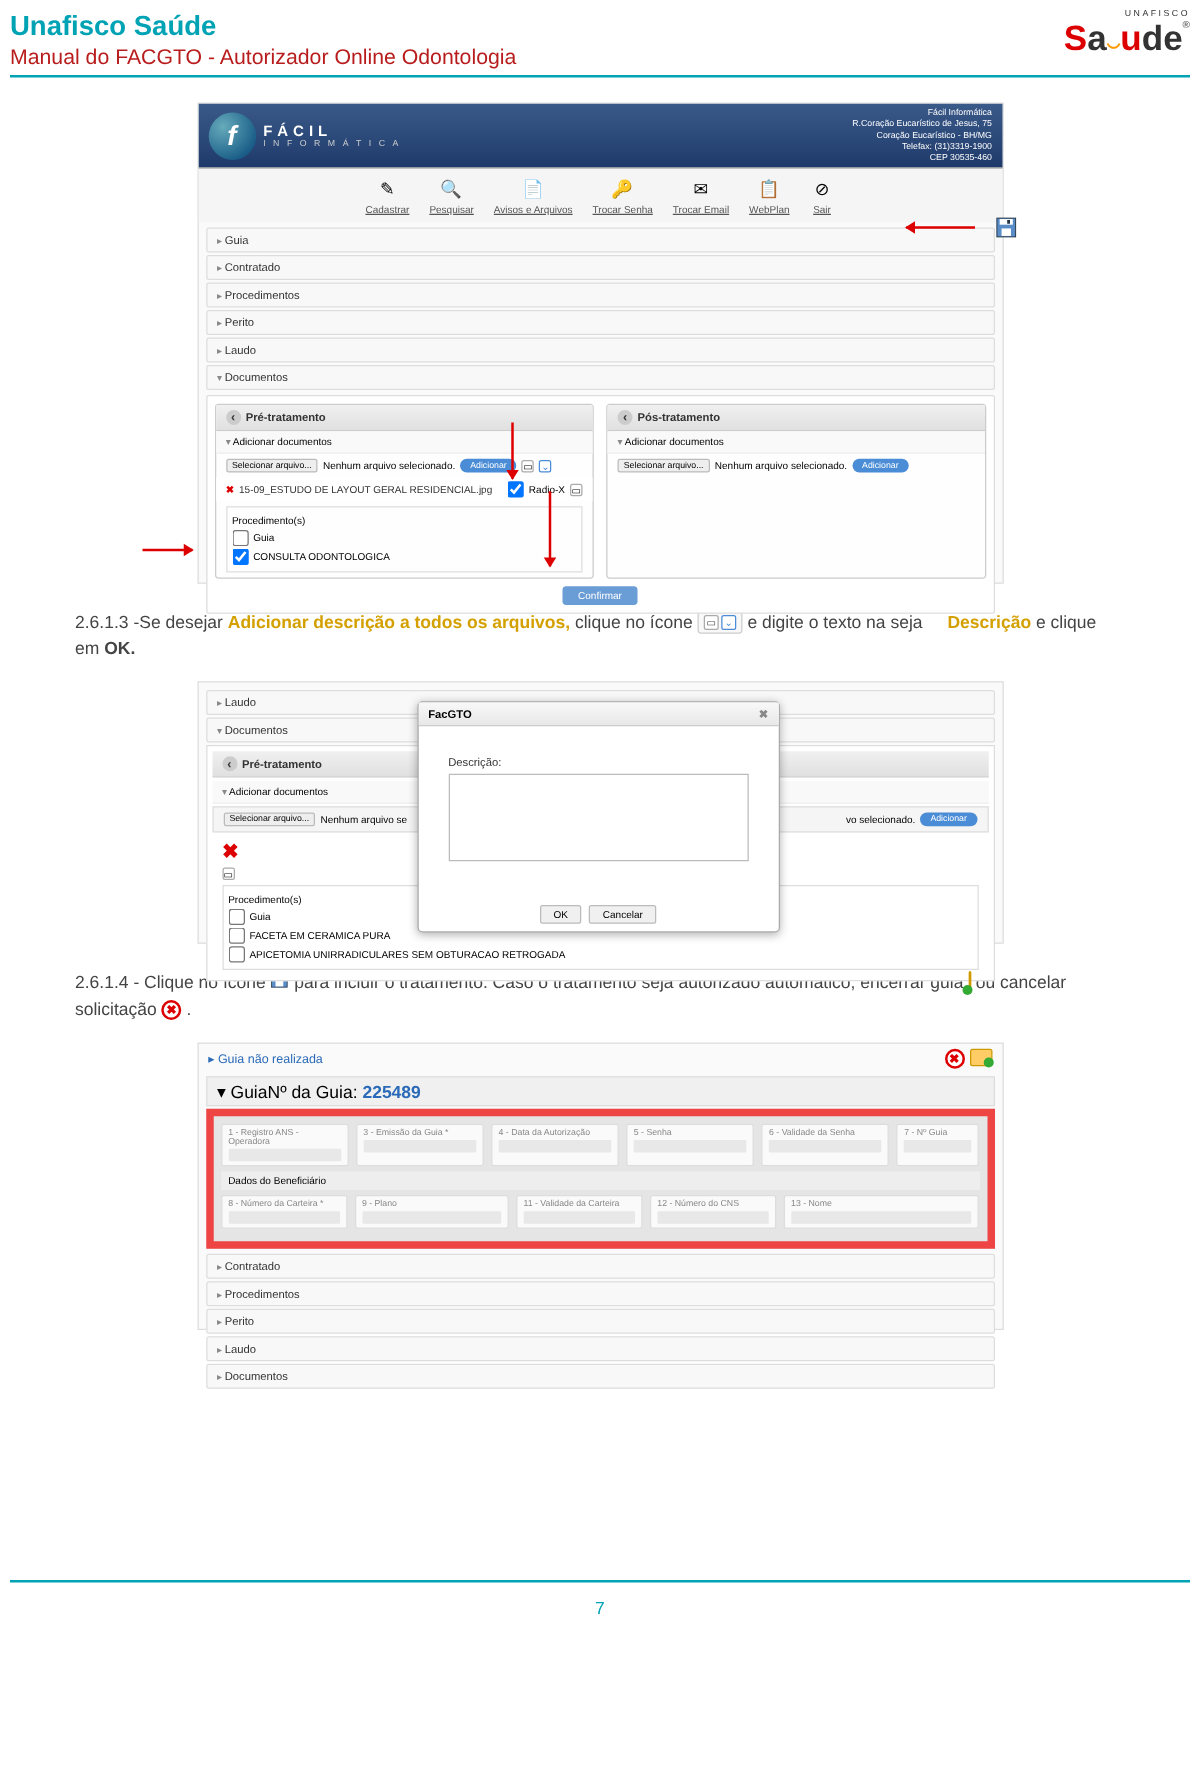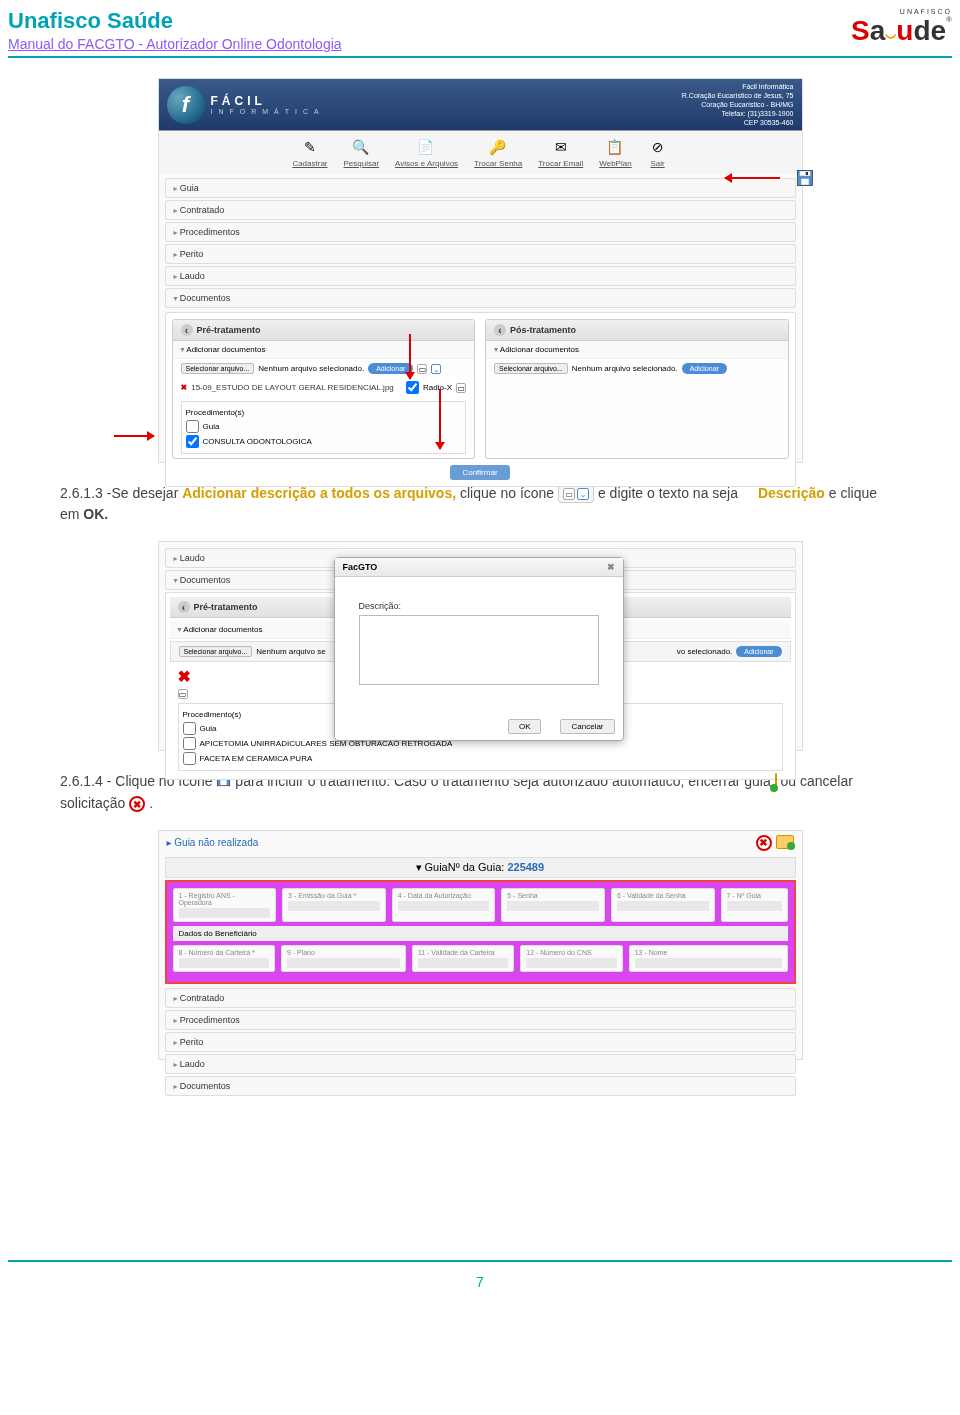--- a/index.html
+++ b/index.html
@@ -3,21 +3,21 @@
 <meta charset="utf-8">
 <style>
   * { box-sizing: border-box; margin: 0; padding: 0; }
   body { font-family: Arial, sans-serif; background: #fff; width: 960px; margin: 0 auto; }
   
   
   .page-header { padding: 8px 0 0 0; }
   .header-row { display: flex; justify-content: space-between; align-items: flex-start; padding: 0 8px; }
   .header-left { }
   .title-main { color: #00A3B4; font-size: 22px; font-weight: bold; font-family: 'Trebuchet MS', sans-serif; }
-  .title-sub { color: #8b5cf6; font-size: 14px; font-weight: normal; margin-top: 2px; font-family: 'Trebuchet MS', sans-serif; text-decoration: underline; }
+  .title-sub { color: #b91c1c; font-size: 17px; font-weight: normal; margin-top: 2px; font-family: 'Trebuchet MS', sans-serif; }
   .header-logo { text-align: right; }
   .logo-small { font-size: 7px; color: #333; letter-spacing: 2px; }
   .logo-big { font-size: 28px; font-weight: bold; }
   .logo-s { color: #d00; }
   .logo-a { color: #333; }
   .logo-smile { color: #f90; font-size: 18px; vertical-align: top; }
   .logo-u { color: #d00; }
   .logo-de { color: #333; }
   .logo-r { font-size: 8px; color: #666; vertical-align: top; }
   .header-rule { border: none; border-top: 2px solid #00A3B4; margin: 4px 8px 0 8px; }
@@ -95,35 +95,35 @@
   .inline-icon { display: inline-flex; vertical-align: middle; gap: 2px; border: 1px solid #ccc; padding: 2px 4px; border-radius: 3px; background: #f8f8f8; }
   .inline-icon .tiny-icon { width: 12px; height: 12px; line-height: 12px; }
   .inline-save, .inline-folder, .inline-cancel { display: inline-block; vertical-align: middle; }
   .ss2-panel { position: relative; padding: 6px; }
   .dialog { position: absolute; left: 175px; top: 15px; width: 290px; background: #fff; border: 1px solid #aaa; border-radius: 4px; box-shadow: 0 2px 8px rgba(0,0,0,0.3); z-index: 10; }
   .dialog-head { background: linear-gradient(#f8f8f8, #e8e8e8); padding: 4px 8px; font-size: 9px; font-weight: bold; display: flex; justify-content: space-between; border-bottom: 1px solid #ccc; }
   .dialog-close { cursor: pointer; color: #888; }
   .dialog-body { padding: 24px; }
   .dialog-label { font-size: 9px; color: #333; margin-bottom: 4px; }
   .dialog-ta { width: 100%; height: 70px; border: 1px solid #bbb; font-size: 9px; resize: none; }
-  .dialog-btns { display: flex; justify-content: flex-end; gap: 19px; padding: 6px 8px; }
+  .dialog-btns { display: flex; justify-content: center; gap: 6px; padding: 6px 8px; }
   .dialog-btn { background: #f0f0f0; border: 1px solid #bbb; border-radius: 2px; padding: 2px 10px; font-size: 8px; cursor: pointer; }
   .ss2-bg-row { display: flex; align-items: center; gap: 4px; padding: 4px 8px; font-size: 8px; background: #f5f5f5; border: 1px solid #ddd; margin: 2px 0; }
   
   
   .ss3-head { display: flex; justify-content: space-between; align-items: center; padding: 4px 8px; }
   .ss3-title { color: #2a6ab8; font-size: 10px; }
   .ss3-title::before { content: '▸ '; }
   .ss3-icons { display: flex; gap: 4px; }
   .cancel-icon { width: 16px; height: 16px; border-radius: 50%; background: #fff; border: 2px solid #d00; color: #d00; display: flex; align-items: center; justify-content: center; font-size: 10px; font-weight: bold; }
   .folder-icon { width: 18px; height: 14px; background: #fc6; border: 1px solid #c90; border-radius: 2px; position: relative; }
   .folder-icon::after { content: ''; position: absolute; right: -2px; bottom: -2px; width: 8px; height: 8px; background: #3a3; border-radius: 50%; font-size: 6px; }
-  .ss3-guia { background: #f0f0f0; border: 1px solid #ddd; margin: 2px 6px; padding: 3px 8px; font-size: 11px; display: flex; justify-content: center; }
+  .ss3-guia { background: #f0f0f0; border: 1px solid #ddd; margin: 2px 6px; padding: 3px 8px; font-size: 14px; display: flex; justify-content: flex-start; }
   .ss3-guia-num { color: #2a6ab8; font-weight: bold; }
-  .ss3-form { background: #d946ef; border: 2px solid #ef4444; margin: 2px 6px; padding: 6px; }
+  .ss3-form { background: #e5e5e5; border: 6px solid #ef4444; margin: 2px 6px; padding: 6px; }
   .ss3-row { display: flex; gap: 6px; margin-bottom: 4px; }
   .ss3-field { border: 1px solid #ddd; border-radius: 2px; padding: 3px 5px; font-size: 7px; color: #888; flex: 1; background: #fafafa; }
   .ss3-field-val { background: #e8e8e8; height: 10px; margin-top: 2px; border-radius: 1px; }
   .ss3-section { background: #eee; font-size: 8px; padding: 3px 6px; margin: 4px 0; }
   
   
   .footer-rule { border: none; border-top: 2px solid #00A3B4; margin: 40px 8px 0 8px; }
   .page-num { text-align: center; color: #00A3B4; font-size: 14px; padding: 12px 0; }
   
   svg.floppy { width: 18px; height: 18px; }
@@ -292,25 +292,25 @@
         <div style="padding:3px 8px;"><span class="del-x">✖</span></div>
         <div style="padding:0 8px; font-size:8px;"><span class="tiny-icon ti-doc">▭</span></div>
         <div class="proc-box" style="margin-top:4px;">
           <div class="proc-head">Procedimento(s)</div>
           <div class="proc-item">
               <input type="checkbox" style="">
               <span>Guia</span>
             </div>
           <div class="proc-item">
               <input type="checkbox" style="">
-              <span>APICETOMIA UNIRRADICULARES SEM OBTURACAO RETROGADA</span>
+              <span>FACETA EM CERAMICA PURA</span>
             </div>
           <div class="proc-item">
               <input type="checkbox" style="">
-              <span>FACETA EM CERAMICA PURA</span>
+              <span>APICETOMIA UNIRRADICULARES SEM OBTURACAO RETROGADA</span>
             </div>
         </div>
       </div>
     </div>
     <div class="dialog">
       <div class="dialog-head">
         <span>FacGTO</span>
         <span class="dialog-close">✖</span>
       </div>
       <div class="dialog-body">

